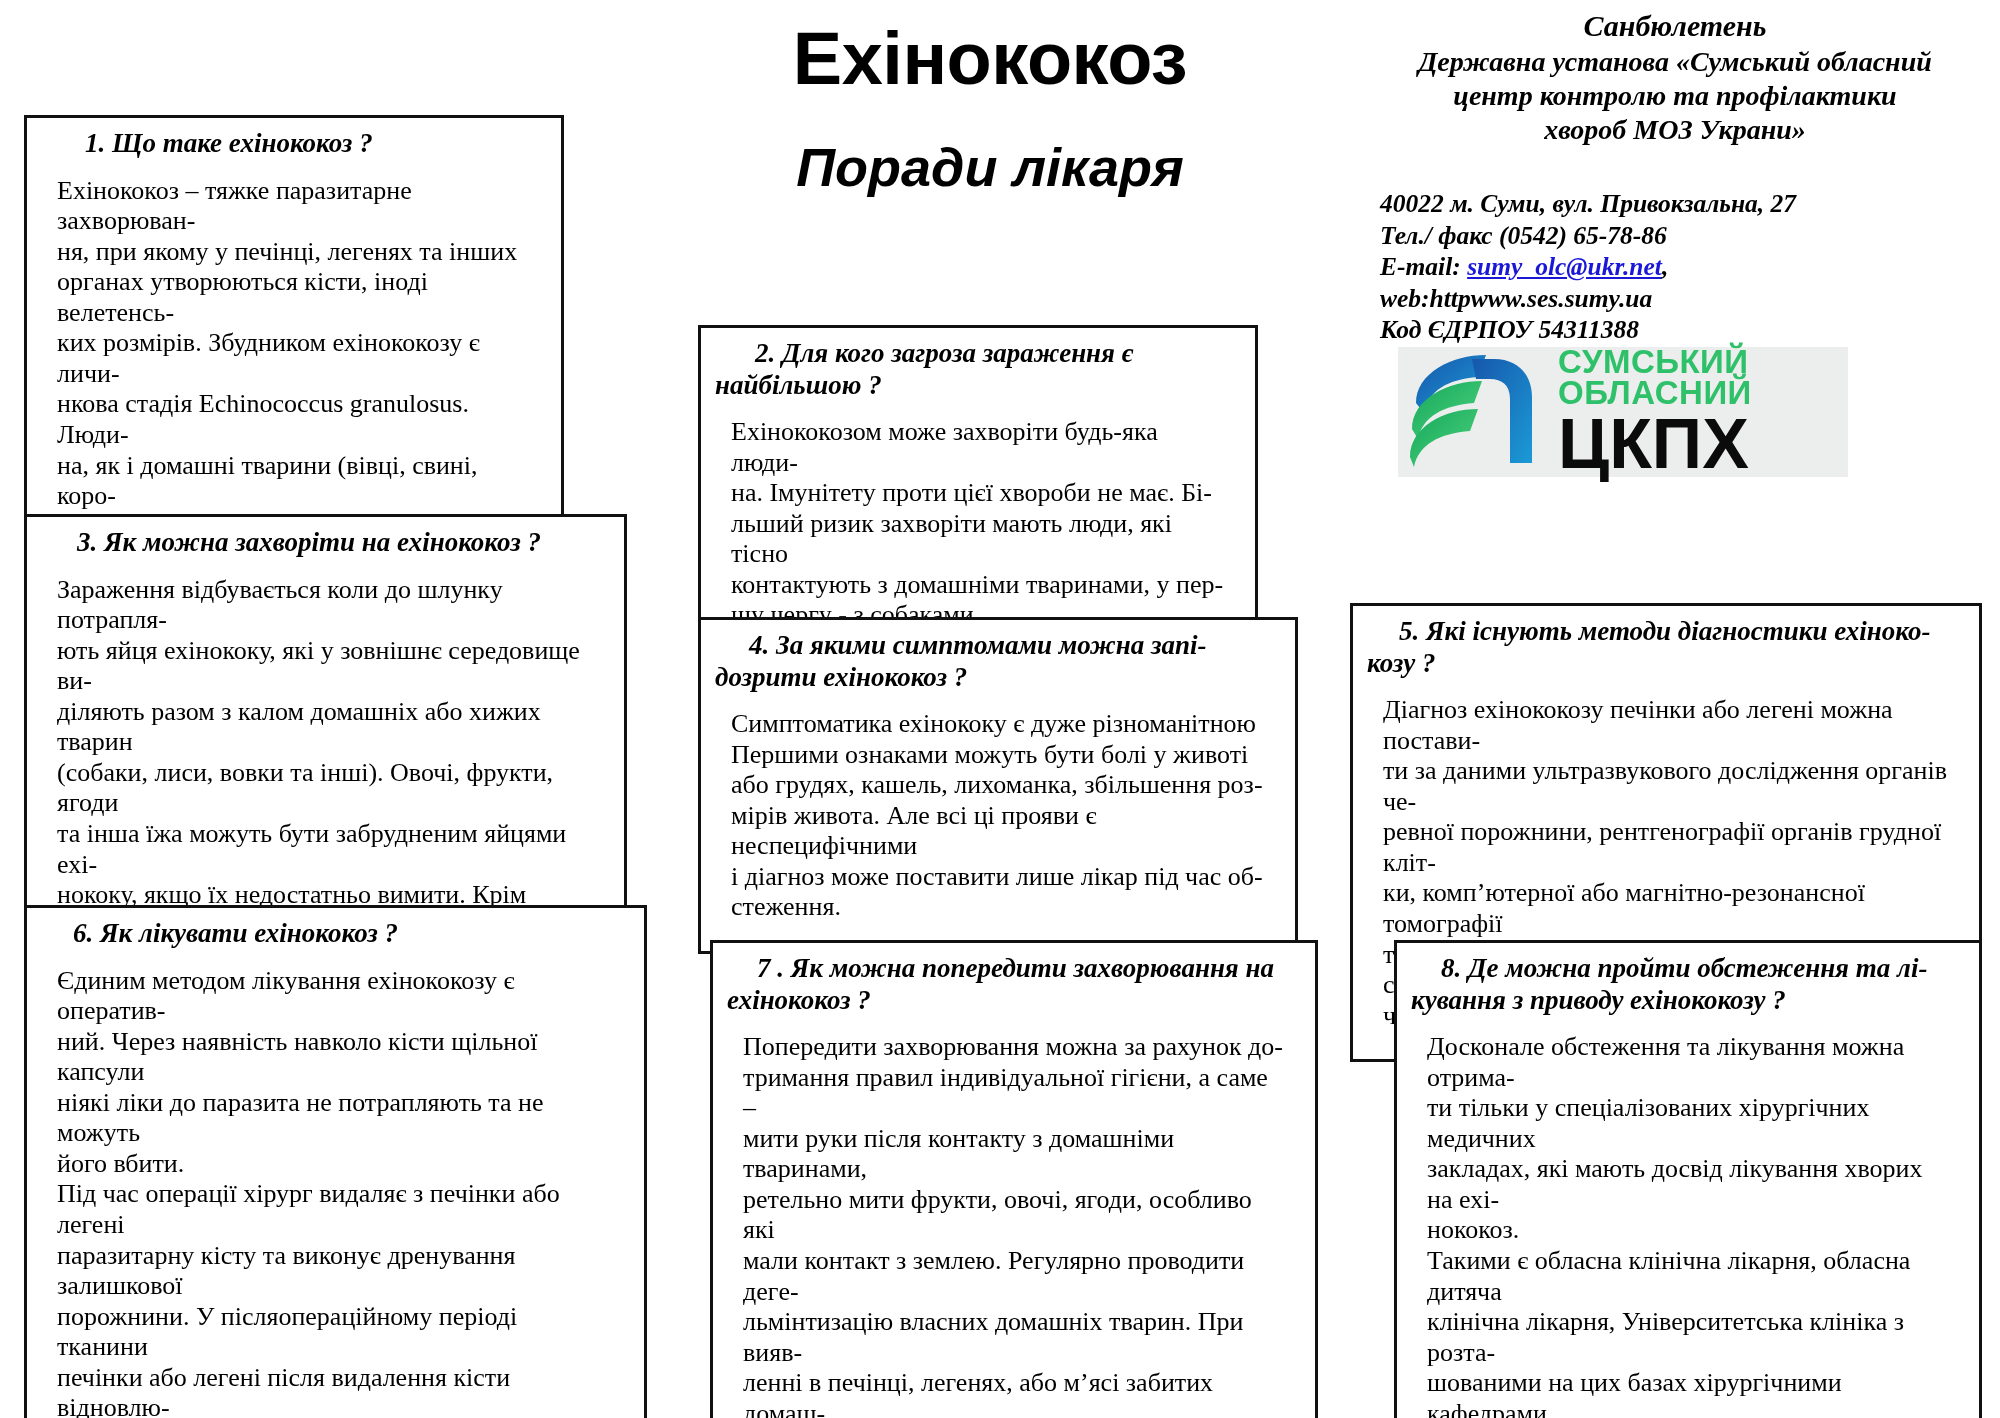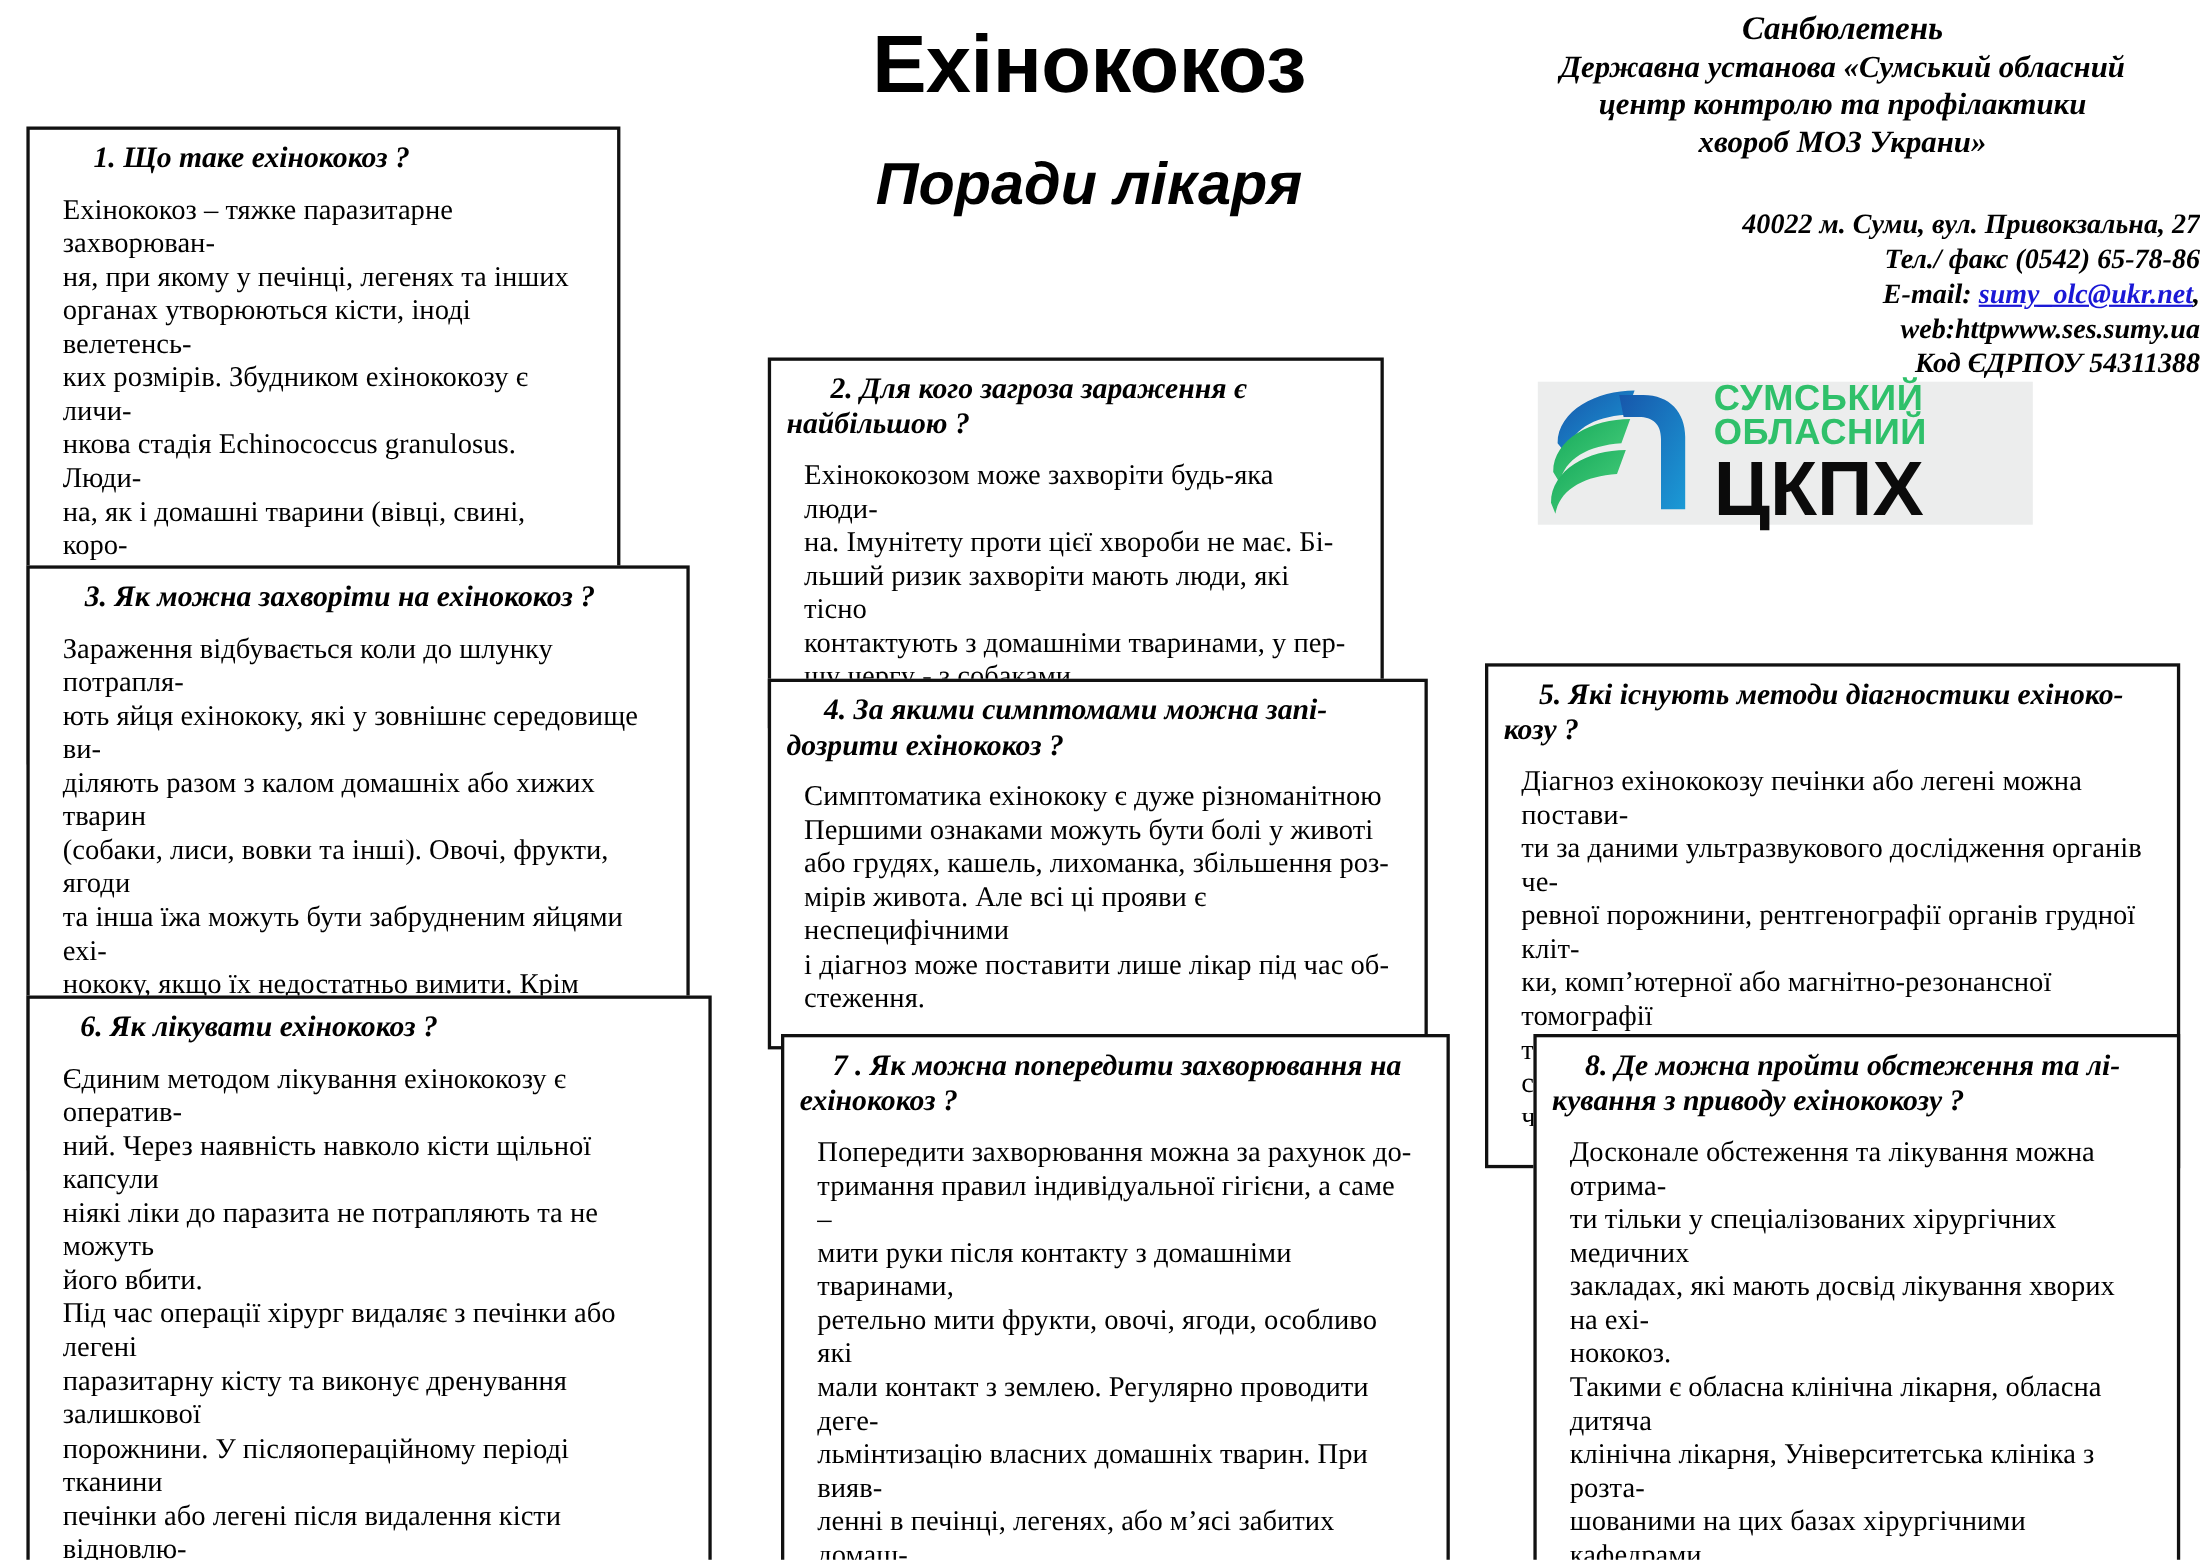--- a/index.html
+++ b/index.html
@@ -75,21 +75,21 @@
     font-size: 28px;
     line-height: 1.22;
   }
   .org-block .org-line1 { font-size: 30px; }
 
   .contact-block {
     font-weight: bold;
     font-style: italic;
     font-size: 25.5px;
     line-height: 1.24;
-    text-align: right;
+    text-align: left;
   }
   .contact-block .mail-link {
     color: #1a18d6;
     text-decoration: underline;
     font-weight: bold;
     font-style: italic;
   }
 
   
   .logo-wrap {

